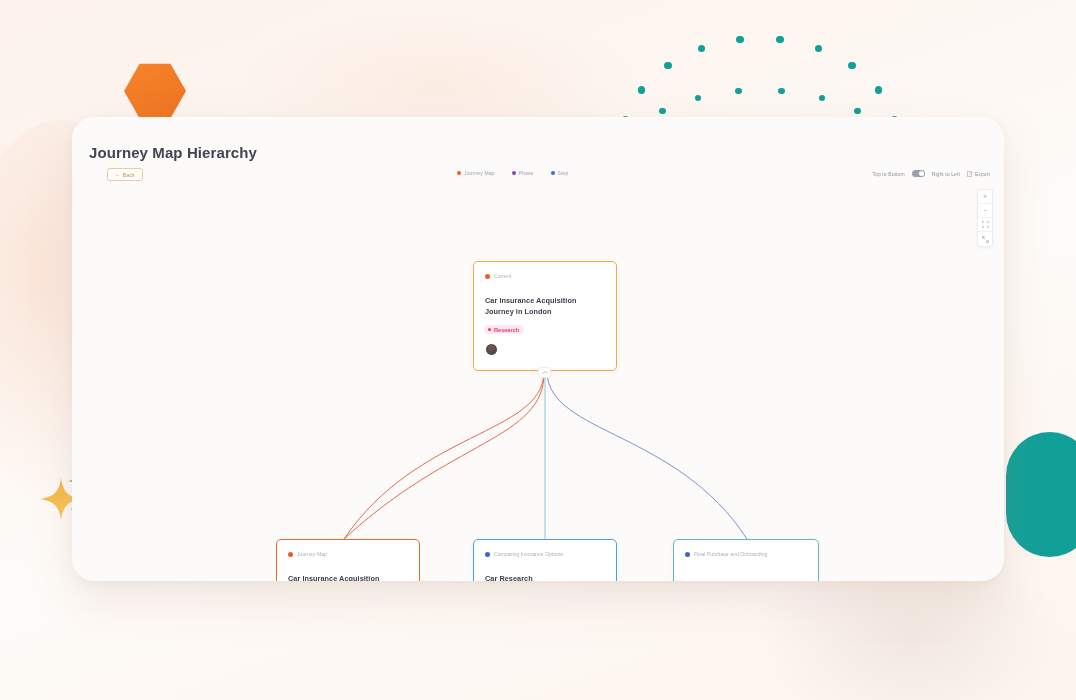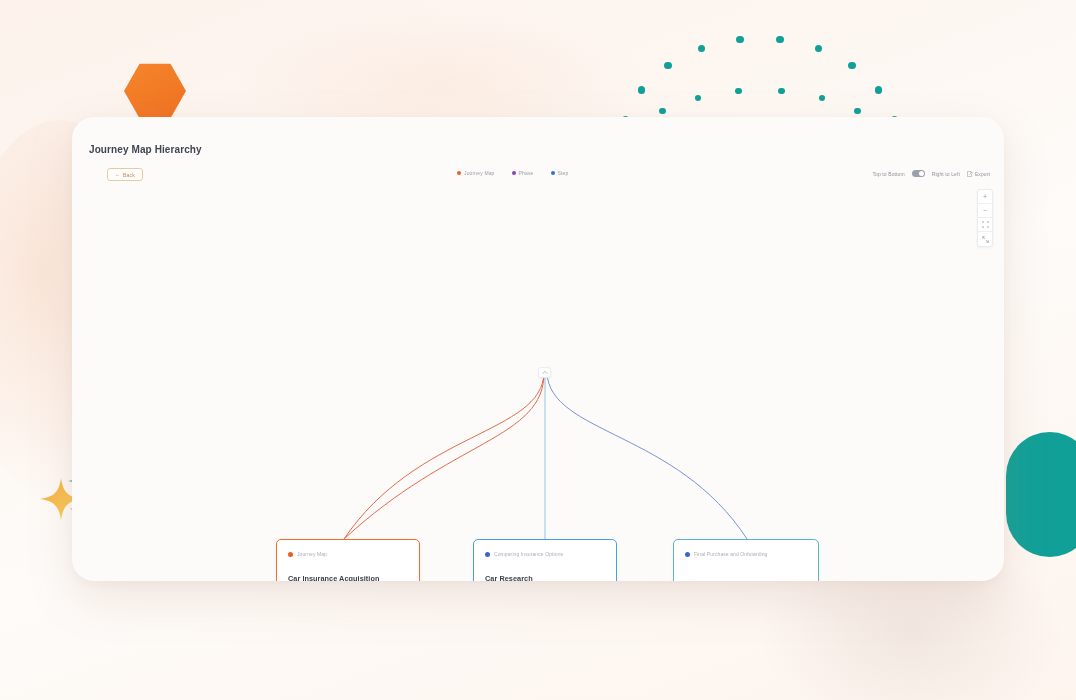--- a/index.html
+++ b/index.html
@@ -49,21 +49,21 @@
   #window {
     position:absolute; left:72px; top:117px; width:932px; height:464px;
     background:#fdfbfa;
     border-radius:22px;
     box-shadow:0 18px 46px rgba(170,130,110,.17), 0 3px 10px rgba(170,130,110,.07);
     overflow:hidden;
   }
 
   #page-title {
     position:absolute; left:17px; top:27px;
-    font-size:10px; font-weight:600; color:#3f4651; letter-spacing:.1px;
+    font-size:15px; font-weight:600; color:#3f4651; letter-spacing:.1px;
   }
   #back-button {
     position:absolute; left:35px; top:51px;
     height:13px; padding:0 7px;
     display:flex; align-items:center; gap:3px;
     border:1px solid #e8cba6; border-radius:3px;
     background:#fffdfa; cursor:pointer;
   }
   #back-button .lbl { font-size:5px; color:#c08a4a; letter-spacing:.2px; }
   #back-button .arw { font-size:5px; color:#c08a4a; line-height:1; }
@@ -268,20 +268,34 @@
 
   <div id="canvas">
 
     <svg id="connectors">
       <path d="M472,182 C472,240 400,250 272,282 L272,350" stroke="#e36a4a" stroke-width="1" fill="none" style="d:path('M472,184 C472,250 380,250 272,350')"></path>
       <path d="M472,184 C470,245 345,242 272,350" stroke="#e36a4a" stroke-width="1" fill="none"></path>
       <path d="M473,184 L473,350" stroke="#8cc4e8" stroke-width="1" fill="none"></path>
       <path d="M475,184 C478,245 605,242 675,350" stroke="#7a93d6" stroke-width="1" fill="none"></path>
     </svg>
 
+    <div class="node" style="left:401px; top:72px; width:144px; height:110px; border:1.3px solid #f0a947;">
+      <div class="node-type">
+        <span class="type-dot" style="background:#f05a28"></span>
+        <span class="type-label">Current</span>
+      </div>
+      <div class="node-title" style="top:33px; width:120px;">Car Insurance Acquisition Journey in London</div>
+      <div class="status-badge" style="top:63px; background:#fde8f0; color:#e8357a;">
+        <span class="status-dot" style="background:#e8357a"></span>
+        <span>Research</span>
+      </div>
+      <div class="avatars" style="top:81px;">
+        <span class="avatar" style="background:radial-gradient(circle at 50% 32%, #6b5244 0 36%, #4c4b55 37% 100%);"></span>
+      </div>
+    </div>
 
     <div id="collapse-button" style="left:466px; top:178px;">
       <svg width="6" height="5" viewBox="0 0 10 6">
         <path d="M1 5L5 1l4 4" stroke="#9aa0aa" stroke-width="1.2" fill="none"></path>
       </svg>
     </div>
 
     <div class="node" style="left:204px; top:350px; width:144px; height:110px; border:1.5px solid #ee6c2d;">
       <div class="node-type">
         <span class="type-dot" style="background:#f05a28"></span>

